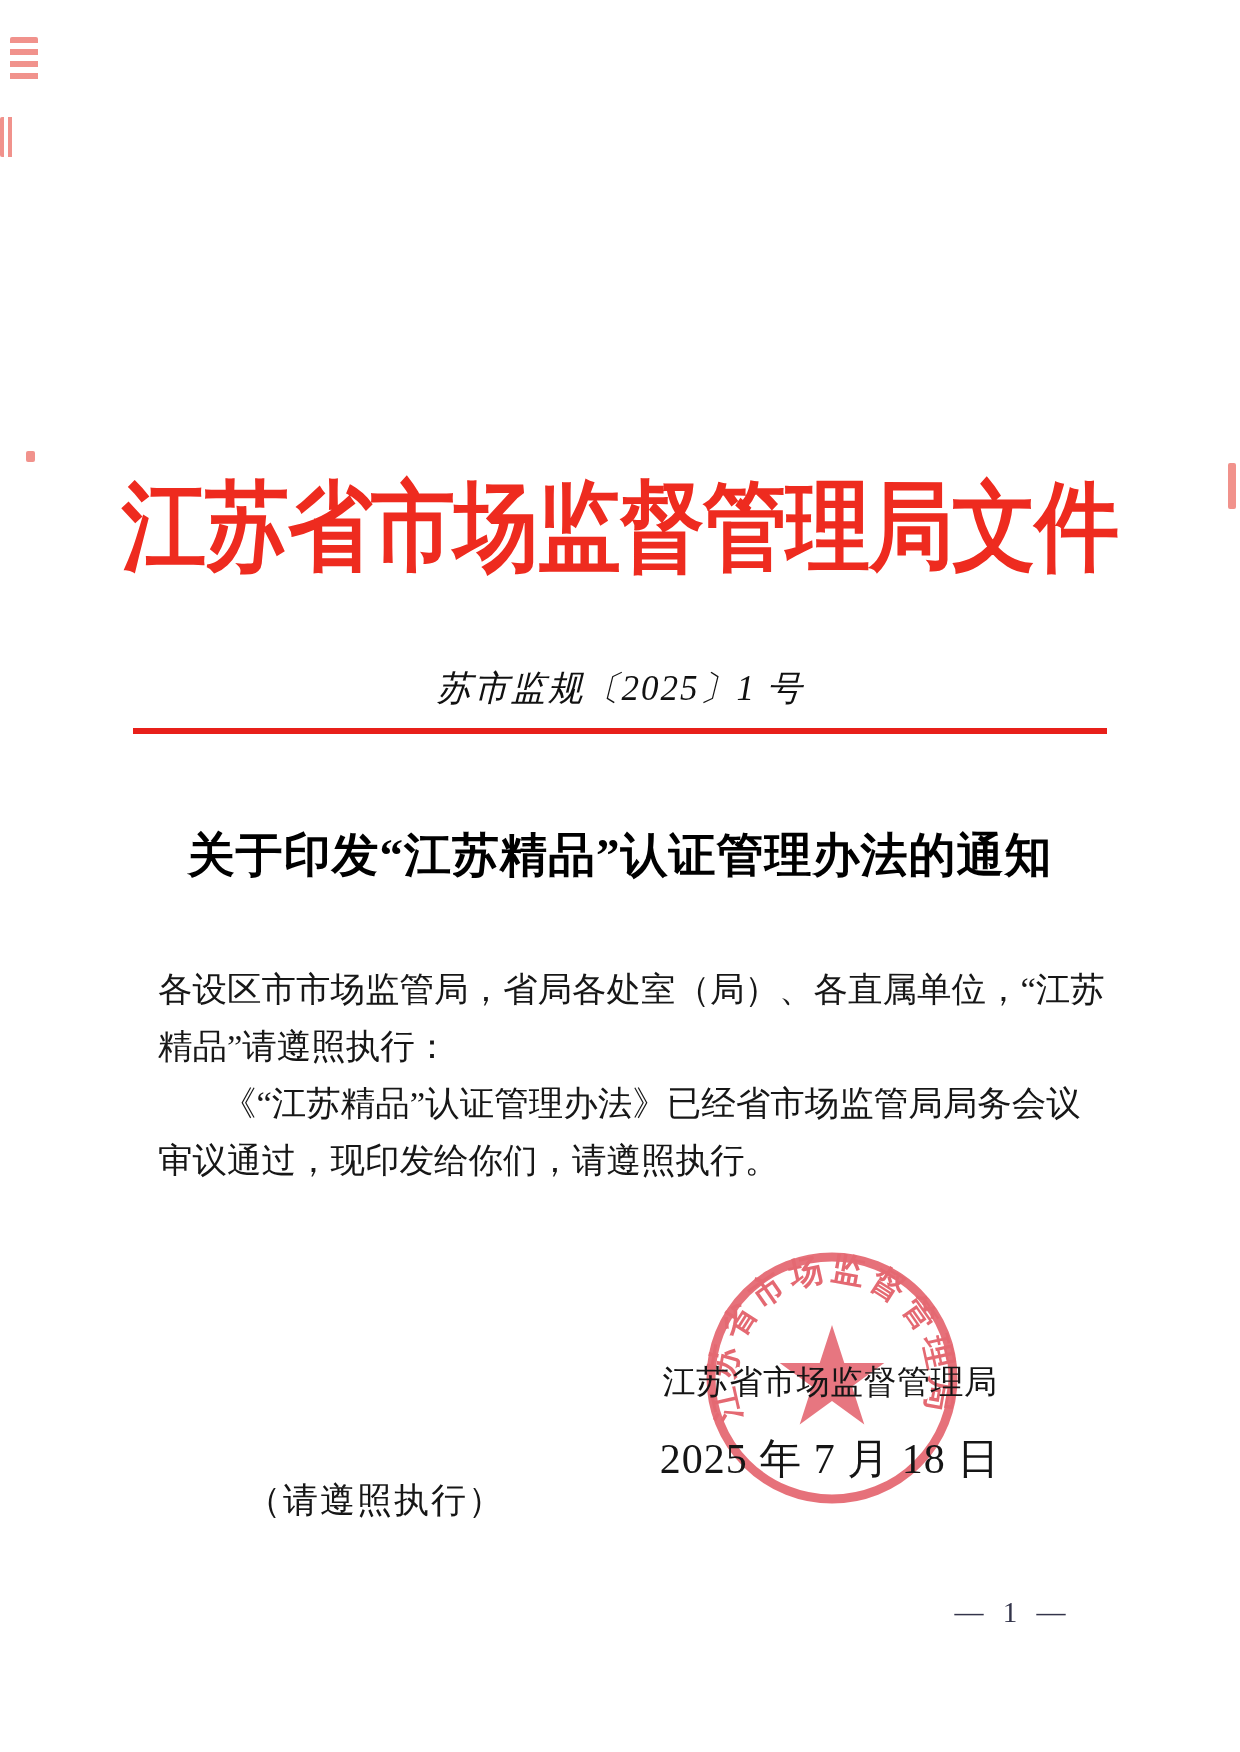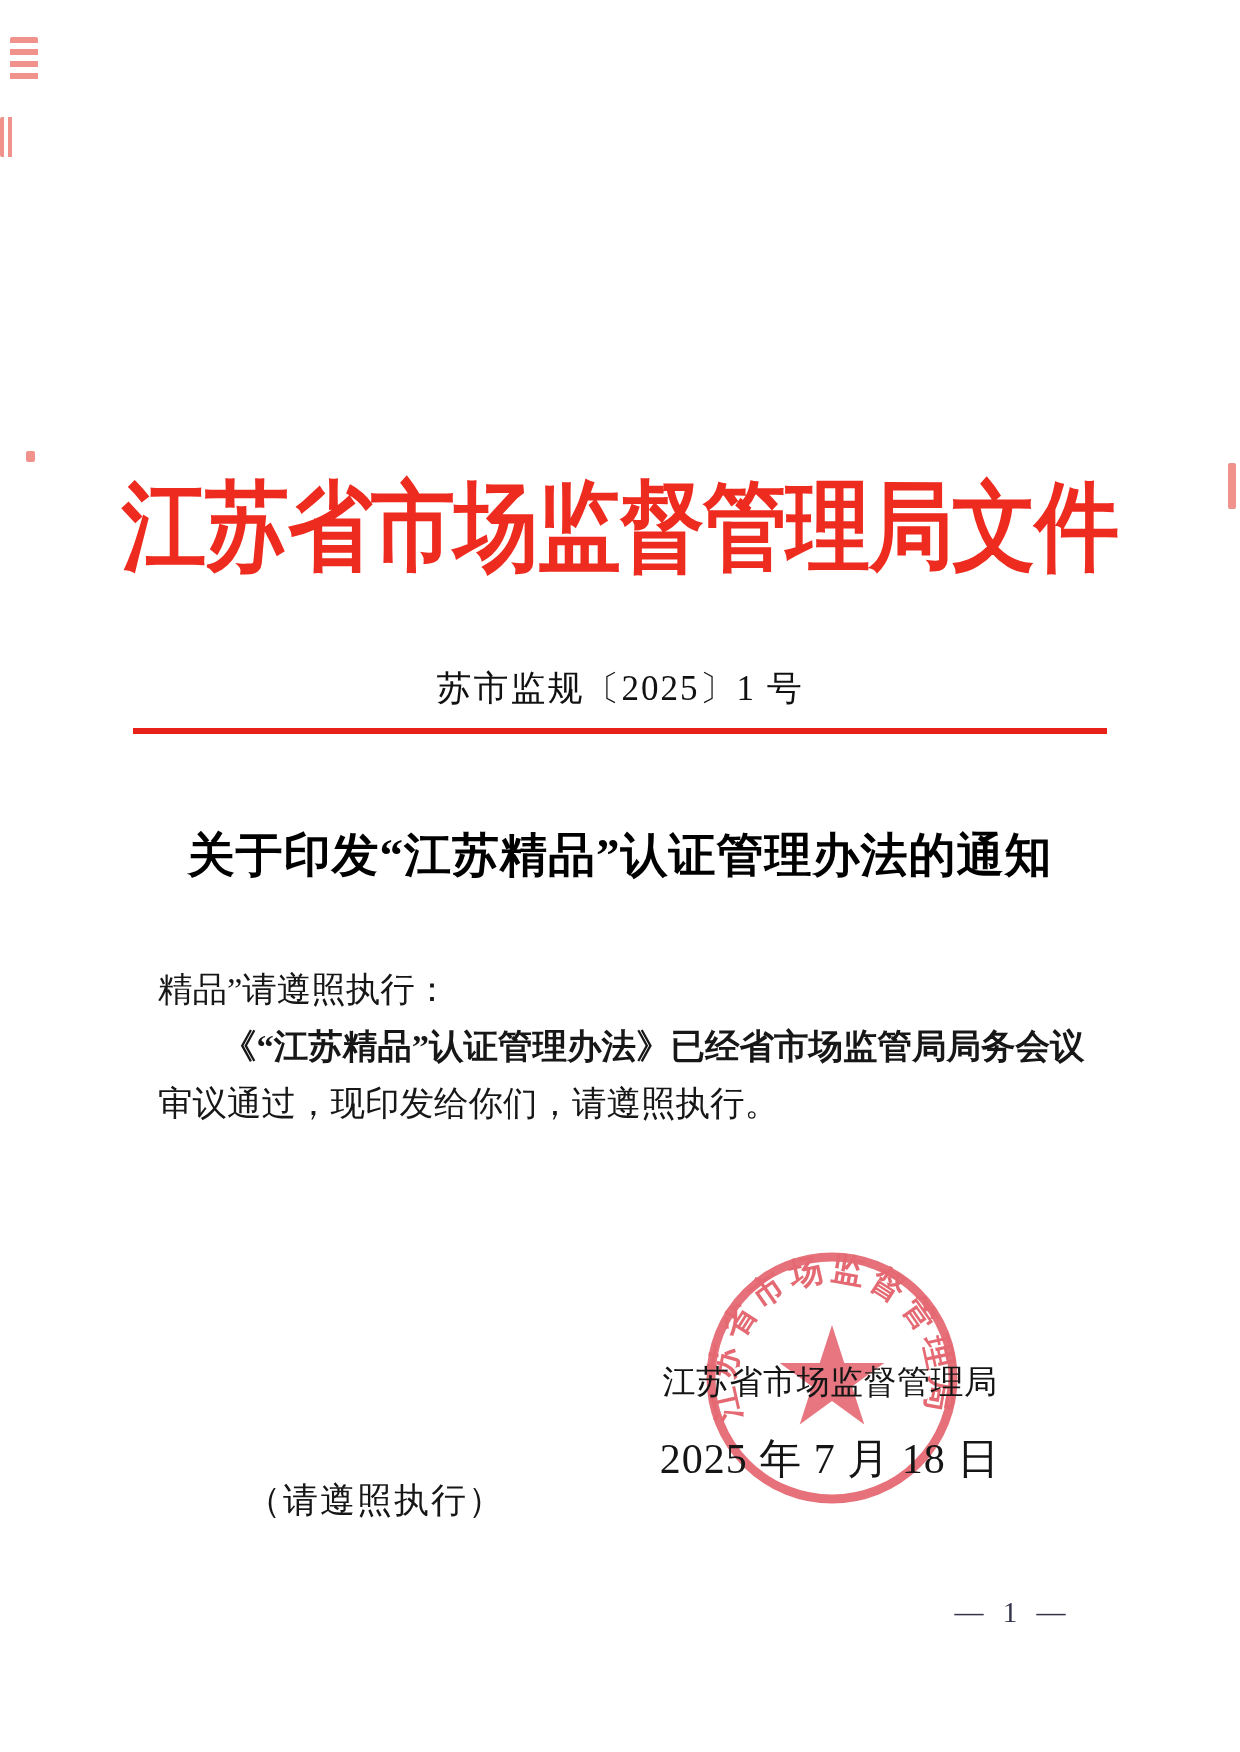--- a/index.html
+++ b/index.html
@@ -21,39 +21,40 @@
     letter-spacing:-1px;
     transform:scaleY(1.16);
     transform-origin:center top;
     white-space:nowrap;
   }
   .doc-number{
     position:absolute;left:0;top:634px;width:100%;
     text-align:center;
     font-size:35px;color:#111;
     letter-spacing:2px;
+    font-style:italic;
   }
   .red-rule{
     position:absolute;left:133px;top:697px;
     width:974px;height:6px;
     background:#e8201a;
   }
   .notice-title{
     position:absolute;left:0;top:793px;width:100%;
     text-align:center;
     font-size:47px;font-weight:bold;color:#000000;
     letter-spacing:1px;
     white-space:nowrap;
   }
   .body-text{
     position:absolute;left:158px;top:930px;width:952px;
     font-size:34.5px;line-height:57px;color:#171717;
   }
   .body-text .line{white-space:nowrap;}
-  .body-text .indent{padding-left:64px;font-weight:bold;}
+  .body-text .indent{padding-left:64px;}
 
   .seal{
     position:absolute;left:697px;top:1212px;
     width:270px;height:270px;
     z-index:1;
   }
   .sign-block{
     position:absolute;left:600px;top:1329px;width:460px;
     text-align:center;z-index:2;
   }
@@ -95,20 +96,21 @@
 
   <div class="org-title">江苏省市场监督管理局文件</div>
 
   <div class="doc-number">苏市监规〔2025〕1 号</div>
 
   <div class="red-rule"></div>
 
   <div class="notice-title">关于印发“江苏精品”认证管理办法的通知</div>
 
   <div class="body-text">
+    <div class="line">各设区市市场监管局，省局各处室（局）、各直属单位，“江苏</div>
     <div class="line">精品”请遵照执行：</div>
     <div class="line indent">《“江苏精品”认证管理办法》已经省市场监管局局务会议</div>
     <div class="line">审议通过，现印发给你们，请遵照执行。</div>
   </div>
 
   <div class="seal">
     <svg width="270" height="270" viewBox="0 0 270 270">
       <g opacity="0.78">
         <circle cx="135" cy="135" r="121" fill="none" stroke="#e04a55" stroke-width="9"></circle>
         <polygon fill="#dd3d4a" opacity="0.9" points="135,82 147.3,120 187.3,120 155,143.5 167.3,181.5 135,158 102.7,181.5 115,143.5 82.7,120 122.7,120"></polygon>

